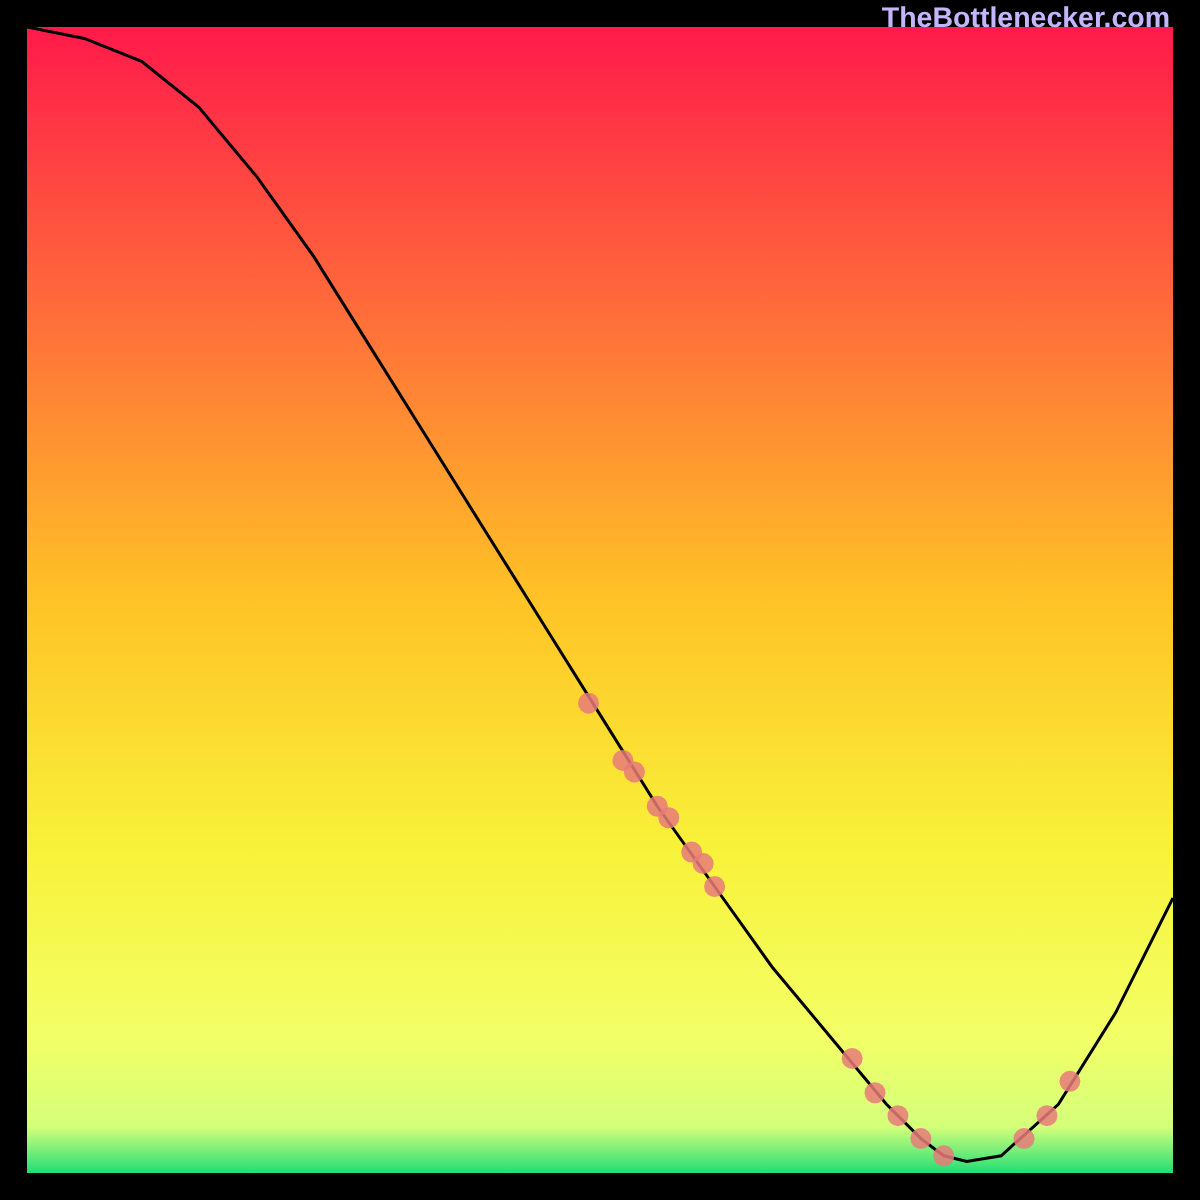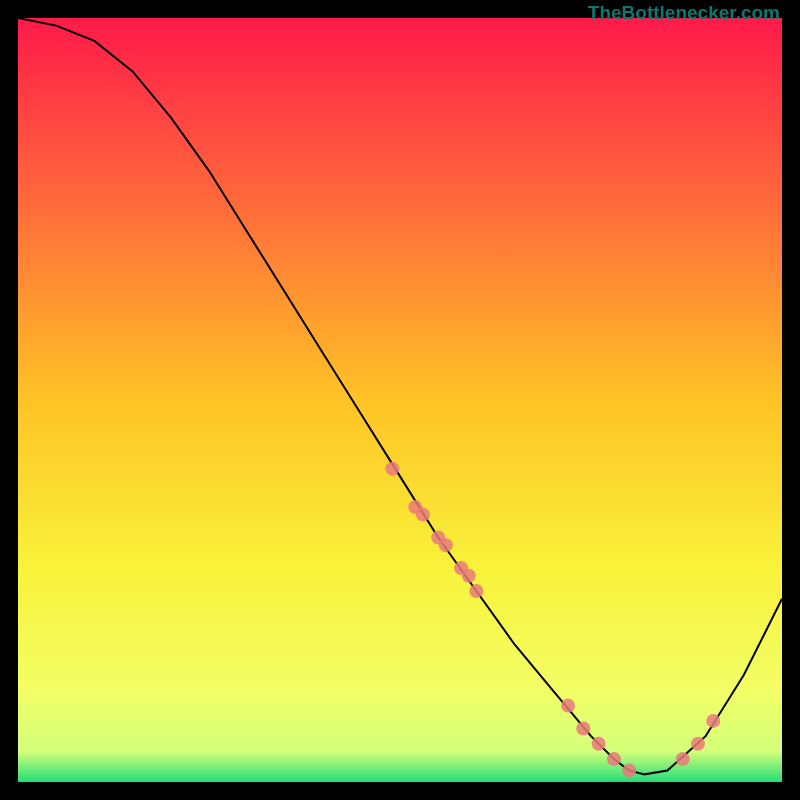--- a/index.html
+++ b/index.html
@@ -14,21 +14,21 @@
     position: absolute;
     top: 18px;
     left: 18px;
     width: 764px;
     height: 764px;
   }
   .watermark {
     position: absolute;
     top: 2px;
     right: 20px;
-    color: #0f766e;
+    color: #c4b5fd;
     font-size: 19px;
     font-weight: bold;
     z-index: 10;
   }
   svg { display: block; }
 </style>
 </head>
 <body>
 
 <div class="chart-container">

